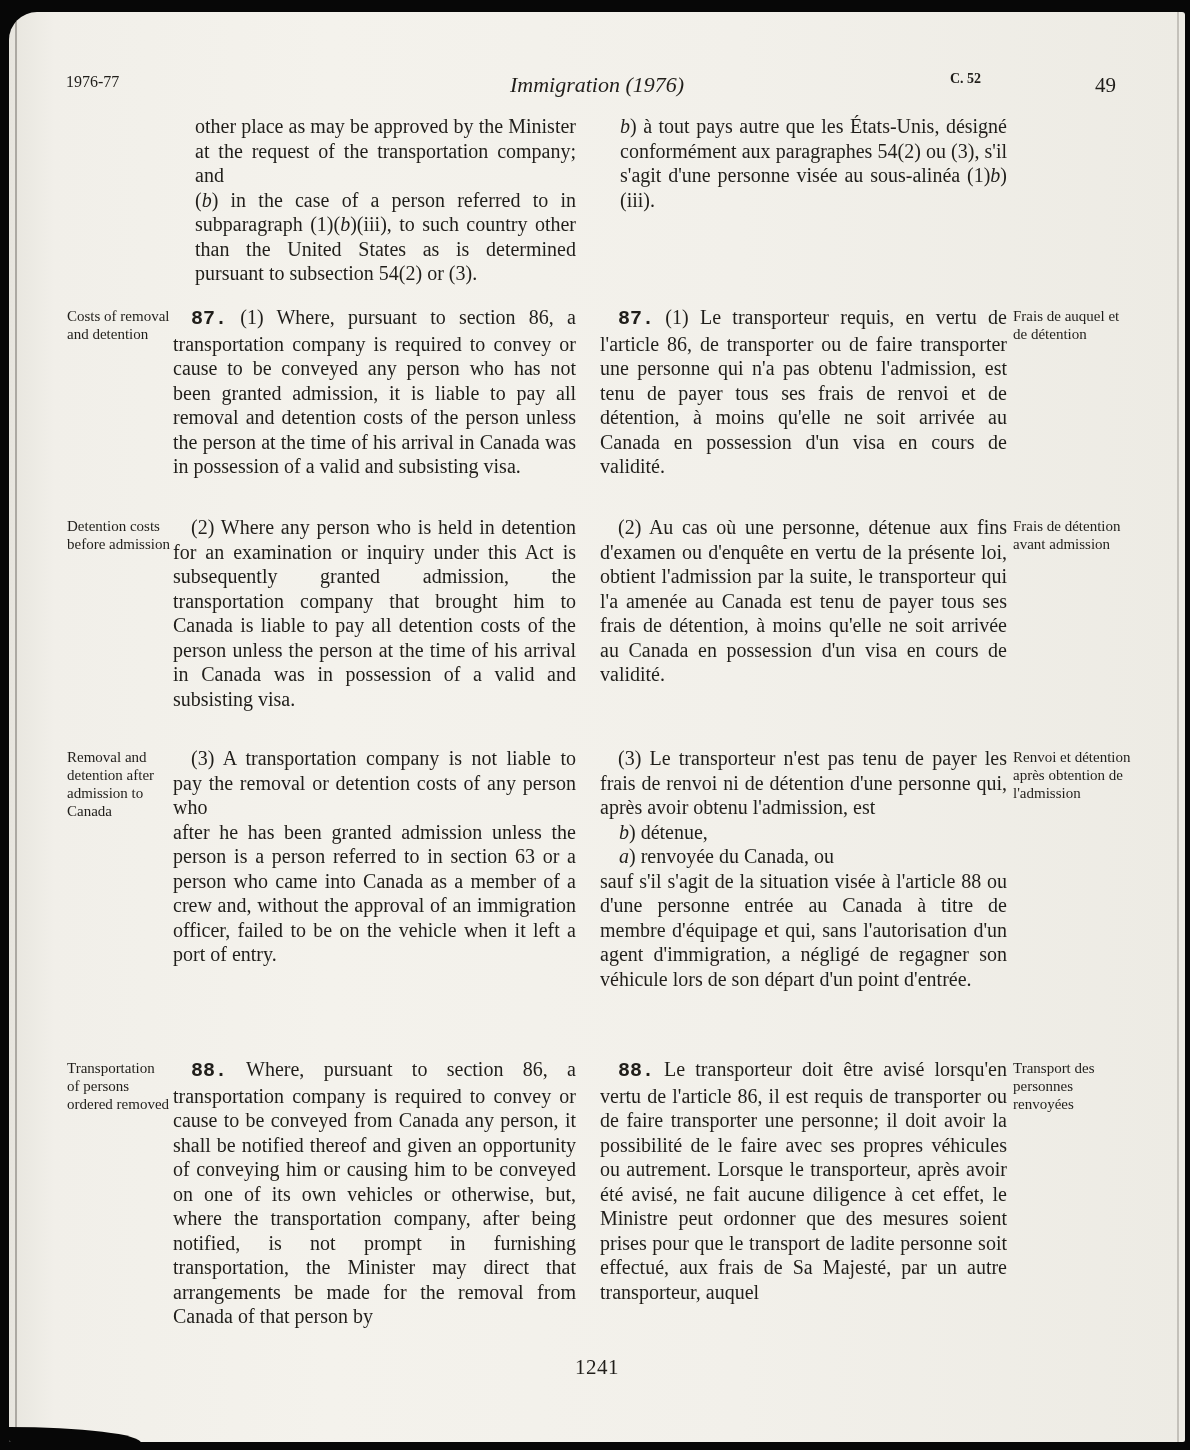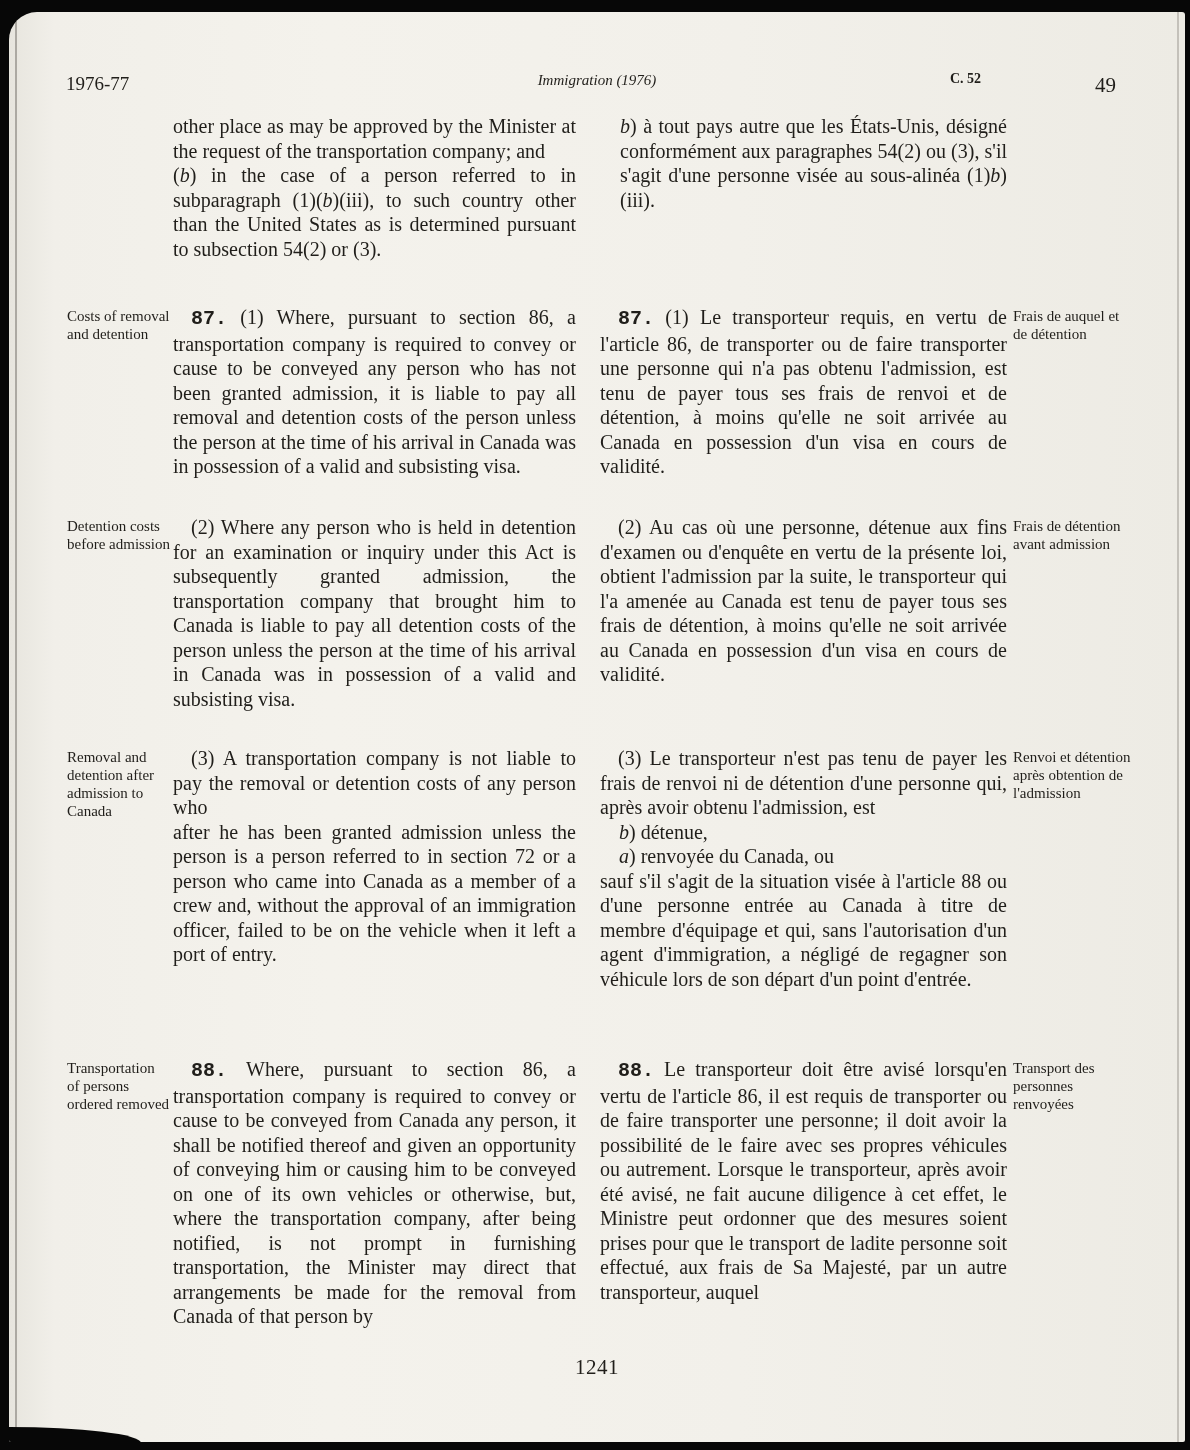--- a/index.html
+++ b/index.html
@@ -13,36 +13,36 @@
     position:absolute; left:9px; top:12px; right:5px; bottom:8px;
     background:linear-gradient(90deg,#e7e5de 0px,#f1efe9 45px,#f4f2ec 320px,#f2f0ea 62%,#edebe4 100%);
     border-radius:28px 3px 2px 2px;
     color:#201e1a;
     overflow:hidden;
   }
   .edge-line-left  { position:absolute; left:6px;  top:0; bottom:0; width:2px; background:rgba(60,55,48,.35); }
   .edge-line-right { position:absolute; left:1168px; top:0; bottom:0; width:2px; background:rgba(90,85,78,.28); }
   .curl { position:absolute; left:0; bottom:-1px; width:132px; height:16px; background:#070707; border-top-right-radius:132px 16px; }
 
-  .hdr-session { position:absolute; left:57px;  top:61px; font-size:19px; }
-  .hdr-title   { position:absolute; left:0; right:0; top:60px; text-align:center; font-style:italic; font-size:15px; }
+  .hdr-session { position:absolute; left:57px;  top:61px; font-size:16px; }
+  .hdr-title   { position:absolute; left:0; right:0; top:60px; text-align:center; font-style:italic; font-size:22px; }
   .hdr-chapter { position:absolute; left:941px; top:59px; font-weight:bold; font-size:14px; }
   .hdr-pagenum { position:absolute; left:1086px; top:61px; font-size:21px; }
 
   .row { position:absolute; left:0; width:100%; }
   .s0 { top:102px; } .s1 { top:293px; } .s2 { top:503px; } .s3 { top:734px; } .s4 { top:1045px; }
 
   .note-l { position:absolute; left:58px;  width:104px; font-size:15px; line-height:18px; padding-top:2px; }
   .note-r { position:absolute; left:1004px; width:118px; font-size:15px; line-height:18px; padding-top:2px; }
   .col-en { position:absolute; left:164px; width:403px; }
   .col-fr { position:absolute; left:591px; width:407px; }
 
   .body p { margin:0; font-size:20px; line-height:24.5px; text-align:justify; }
   p.indent { text-indent:18px; }
-  p.sub    { }
+  p.sub    { margin-left:22px; }
   p.sub-fr { margin-left:20px; }
   p.item   { margin-left:19px; }
   .b { font-weight:bold;font-family:Liberation Mono, monospace; }
   .i { font-style:italic; }
 
   .footer { position:absolute; left:0; right:0; top:1343px; text-align:center; font-size:21px; letter-spacing:.5px; }
 </style>
 </head>
 <body>
 
@@ -84,21 +84,21 @@
     <div class="col-fr body">
       <p class="indent"><span>(2) Au cas où une personne, détenue aux fins d'examen ou d'enquête en vertu de la présente loi, obtient l'admission par la suite, le transporteur qui l'a amenée au Canada est tenu de payer tous ses frais de détention, à moins qu'elle ne soit arrivée au Canada en possession d'un visa en cours de validité.</span></p>
     </div>
     <div class="note-r">Frais de détention avant admission</div>
   </div>
 
   <div class="row s3">
     <div class="note-l">Removal and detention after admission to Canada</div>
     <div class="col-en body">
       <p class="indent"><span>(3) A transportation company is not liable to pay the removal or detention costs of any person who</span></p>
-      <p><span>after he has been granted admission unless the person is a person referred to in section 72 or a person who came into Canada as a member of a crew and, without the approval of an immigration officer, failed to be on the vehicle when it left a port of entry.</span></p>
+      <p><span>after he has been granted admission unless the person is a person referred to in section 63 or a person who came into Canada as a member of a crew and, without the approval of an immigration officer, failed to be on the vehicle when it left a port of entry.</span></p>
     </div>
     <div class="col-fr body">
       <p class="indent"><span>(3) Le transporteur n'est pas tenu de payer les frais de renvoi ni de détention d'une personne qui, après avoir obtenu l'admission, est</span></p>
       <p class="item"><span class="i">b</span><span>) détenue,</span></p>
       <p class="item"><span class="i">a</span><span>) renvoyée du Canada, ou</span></p>
       <p><span>sauf s'il s'agit de la situation visée à l'article 88 ou d'une personne entrée au Canada à titre de membre d'équipage et qui, sans l'autorisation d'un agent d'immigration, a négligé de regagner son véhicule lors de son départ d'un point d'entrée.</span></p>
     </div>
     <div class="note-r">Renvoi et détention après obtention de l'admission</div>
   </div>
 

